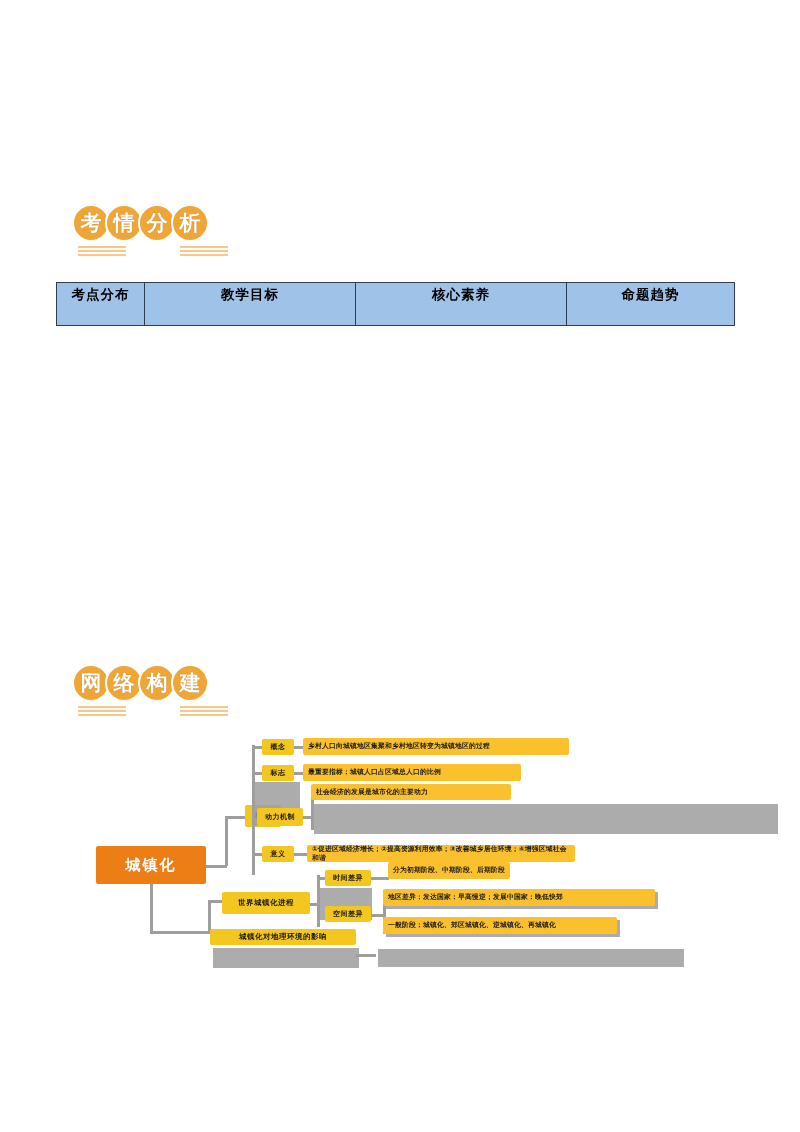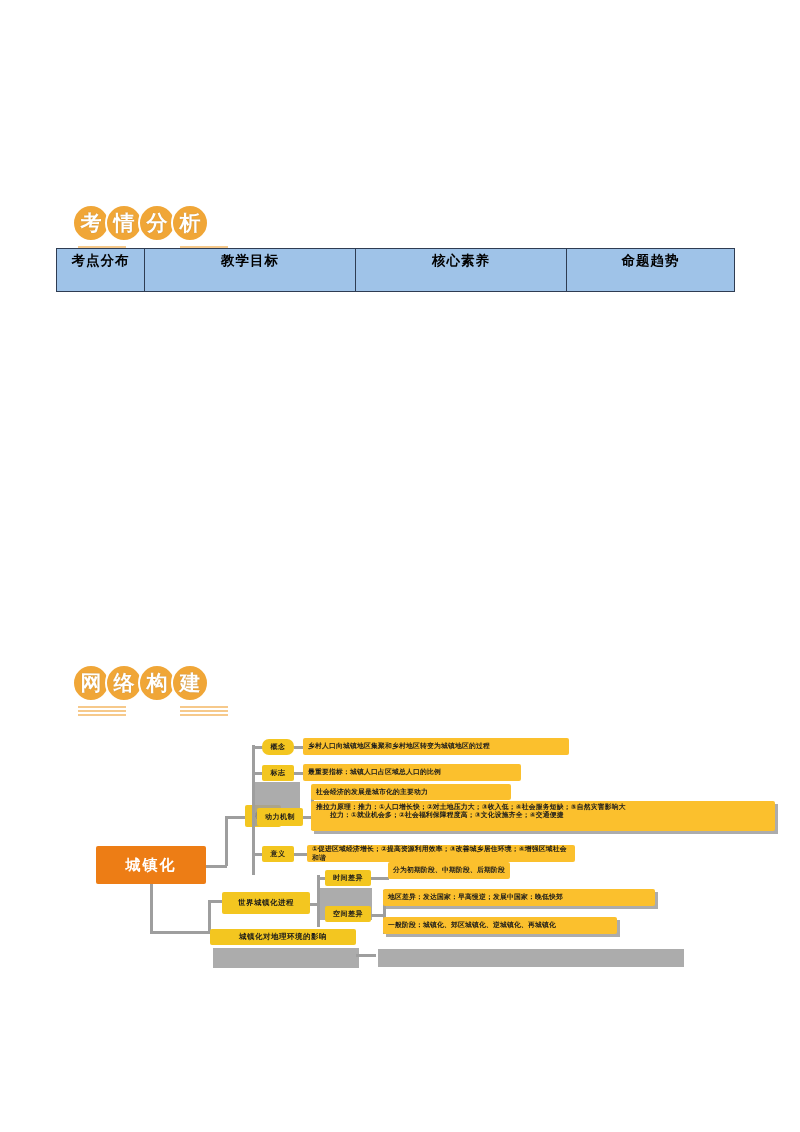--- a/index.html
+++ b/index.html
@@ -22,21 +22,21 @@
       font-family:"DejaVu Sans",sans-serif;
   }
   .badge .circ:last-child{margin-right:0;}
   .badge .underline{position:absolute;left:6px;top:42px;width:150px;height:9px;}
   .badge .underline i{display:block;height:2px;background:#F6C98B;margin-bottom:2px;}
   .badge .ul-row{display:flex;justify-content:space-between;width:150px;}
   .badge .ul-row span{display:block;width:48px;}
   .badge .ul-row span i{display:block;height:2px;background:#F6C98B;margin-bottom:2px;}
 
   
-  #kaoqing-table{position:absolute;left:56px;top:248px;width:679px;height:44px;
+  #kaoqing-table{position:absolute;left:56px;top:282px;width:679px;height:44px;
       border:1px solid #2E3C52;box-sizing:border-box;background:#9FC3E8;display:flex;}
   #kaoqing-table .th{
       border-right:1px solid #2E3C52;box-sizing:border-box;
       display:flex;align-items:flex-start;justify-content:center;
       padding-top:3px;
       color:#000;font-weight:bold;font-size:13.5px;
       font-family:"DejaVu Sans",sans-serif;letter-spacing:1px;}
   #kaoqing-table .th:last-child{border-right:none;}
   #kaoqing-table .th.c0{width:88px;}
   #kaoqing-table .th.c1{width:211px;}
@@ -134,42 +134,38 @@
     <div class="conn v" style="left:225px;top:96px;height:50px;"></div>
     <div class="conn h" style="left:225px;top:96px;width:20px;"></div>
 
     <div class="node root" style="left:96px;top:126px;width:110px;height:38px;">城镇化</div>
 
     <div class="node lvl1" style="left:245px;top:85px;width:36px;height:22px;">概况</div>
 
     <div class="conn v" style="left:252px;top:25px;height:130px;"></div>
 
     <div class="conn h" style="left:252px;top:26px;width:12px;"></div>
-    <div class="node lvl2" style="left:262px;top:19px;width:32px;height:16px;border-radius:7px;">概念</div>
+    <div class="node lvl2" style="left:262px;top:19px;width:32px;height:16px;">概念</div>
     <div class="conn h" style="left:294px;top:26px;width:10px;"></div>
     <div class="node leaf" style="left:303px;top:18px;width:266px;height:17px;">乡村人口向城镇地区集聚和乡村地区转变为城镇地区的过程</div>
 
     <div class="conn h" style="left:252px;top:52px;width:12px;"></div>
     <div class="node lvl2" style="left:262px;top:45px;width:32px;height:16px;">标志</div>
     <div class="conn h" style="left:294px;top:52px;width:10px;"></div>
     <div class="node leaf" style="left:303px;top:44px;width:218px;height:17px;">最重要指标：城镇人口占区域总人口的比例</div>
 
     <div class="shadow" style="left:252px;top:62px;width:48px;height:44px;"></div>
     <div class="node lvl2" style="left:257px;top:88px;width:46px;height:18px;">动力机制</div>
     <div class="conn h" style="left:303px;top:96px;width:10px;"></div>
     <div class="conn v" style="left:311px;top:70px;height:40px;"></div>
 
     <div class="conn h" style="left:311px;top:72px;width:8px;"></div>
     <div class="node leaf" style="left:311px;top:64px;width:200px;height:16px;">社会经济的发展是城市化的主要动力</div>
 
     <div class="shadow" style="left:314px;top:84px;width:464px;height:30px;"></div>
-    <div class="node leaf two-line" style="left:311px;top:81px;width:464px;height:30px;">
-      <span class="ln1">推拉力原理：推力：①人口增长快；②对土地压力大；③收入低；④社会服务短缺；⑤自然灾害影响大</span>
-      <span class="ln2">拉力：①就业机会多；②社会福利保障程度高；③文化设施齐全；④交通便捷</span>
-    </div>
 
     <div class="conn h" style="left:252px;top:133px;width:12px;"></div>
     <div class="node lvl2" style="left:262px;top:126px;width:32px;height:16px;">意义</div>
     <div class="conn h" style="left:294px;top:133px;width:14px;"></div>
     <div class="node leaf" style="left:307px;top:125px;width:268px;height:17px;">①促进区域经济增长；②提高资源利用效率；③改善城乡居住环境；④增强区域社会和谐</div>
 
     <div class="node lvl1" style="left:222px;top:172px;width:88px;height:22px;">世界城镇化进程</div>
     <div class="conn h" style="left:310px;top:183px;width:10px;"></div>
     <div class="conn v" style="left:317px;top:155px;height:52px;"></div>
 

